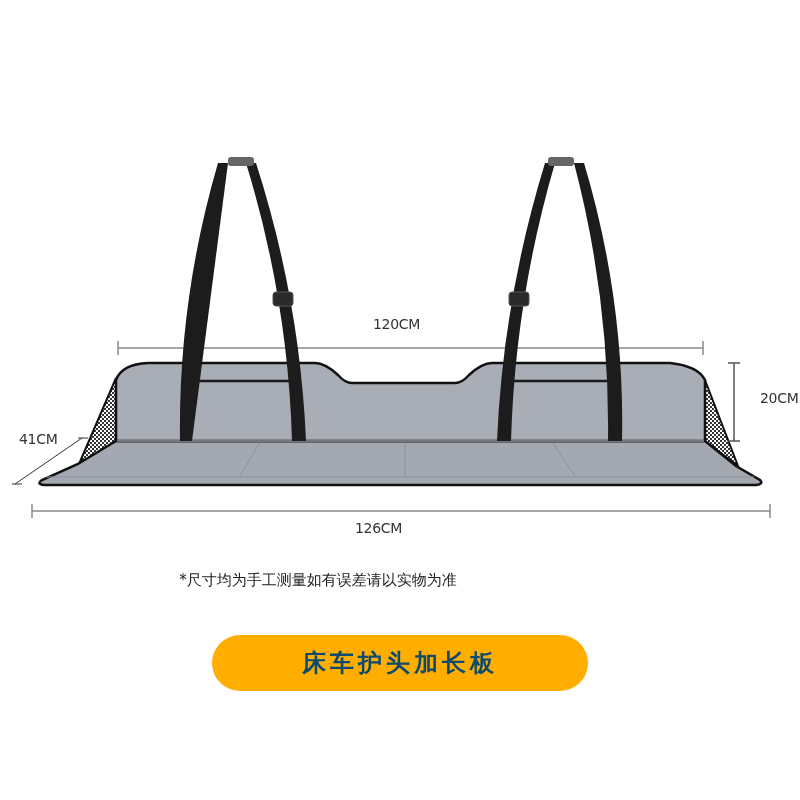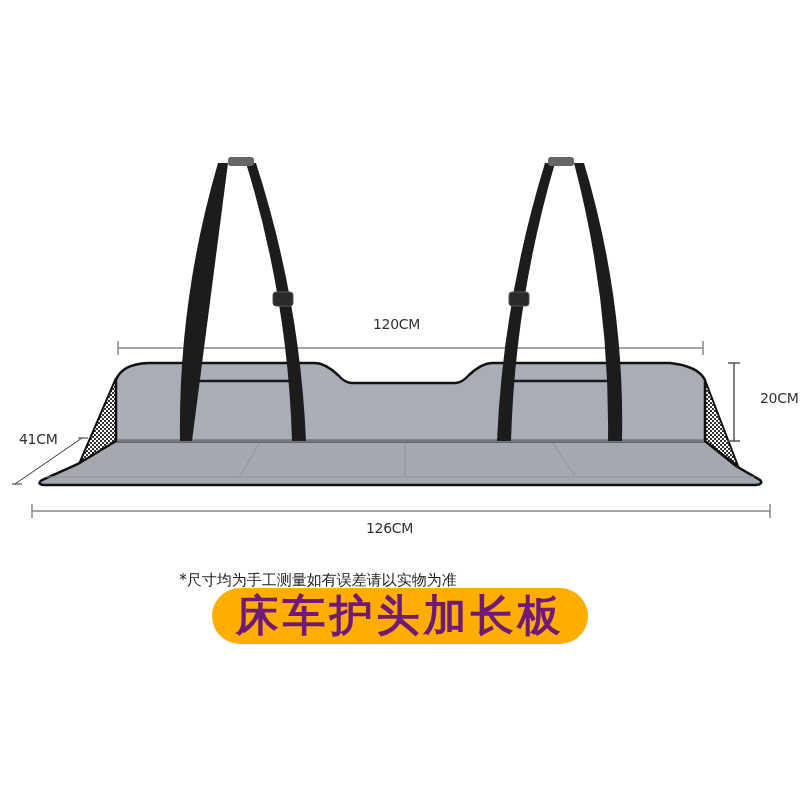--- a/index.html
+++ b/index.html
@@ -1,22 +1,22 @@
 <!DOCTYPE html>
 <html><head>
 <meta charset="utf-8">
 <style>
   html, body { margin: 0; padding: 0; }
   body { width: 800px; height: 800px; background: #ffffff; position: relative; overflow: hidden;
          font-family: "DejaVu Sans", "Liberation Sans", sans-serif; }
   #diagram { position: absolute; left: 0; top: 0; width: 800px; height: 800px; }
   .dim-label { position: absolute; color: #333333; font-size: 14px; font-family: "DejaVu Sans", sans-serif; letter-spacing: -0.3px; }
   .note { position: absolute; left: 0; width: 636px; top: 571px; text-align: center; font-size: 15px; color: #222222; }
-  .title-btn { position: absolute; left: 212px; top: 588px; width: 376px; height: 56px; border-radius: 28px;
-               display: flex; align-items: center; justify-content: center; color: #701a75; font-size: 43px;
+  .title-btn { position: absolute; left: 212px; top: 635px; width: 376px; height: 56px; border-radius: 28px;
+               display: flex; align-items: center; justify-content: center; color: #0c4a6e; font-size: 24px;
                letter-spacing: 4px; font-weight: bold; }
 </style>
 </head>
 <body>
 
 <svg id="diagram" viewBox="0 0 800 800" xmlns="http://www.w3.org/2000/svg">
   <defs>
     <pattern id="mesh" width="4" height="4" patternUnits="userSpaceOnUse">
       <rect width="4" height="4" fill="#ffffff"></rect>
       <rect width="2" height="2" fill="#333333"></rect>
@@ -73,19 +73,19 @@
   <g stroke="#888888" stroke-width="1.5">
     <line x1="32" y1="511" x2="770" y2="511"></line>
     <line x1="32" y1="504" x2="32" y2="518"></line>
     <line x1="770" y1="504" x2="770" y2="518"></line>
   </g>
 </svg>
 
 <div class="dim-label" style="left:373px; top:316px;">120CM</div>
 <div class="dim-label" style="left:760px; top:390px;">20CM</div>
 <div class="dim-label" style="left:19px; top:431px;">41CM</div>
-<div class="dim-label" style="left:366px; top:520px;">126CM</div>
+<div class="dim-label" style="left:355px; top:520px;">126CM</div>
 
 <div class="note">*尺寸均为手工测量如有误差请以实物为准</div>
 
 <div class="title-btn" id="titleBtn" style="background: rgb(255, 174, 0);">
   <span>床车护头加长板</span>
 </div>
 
 </body></html>

